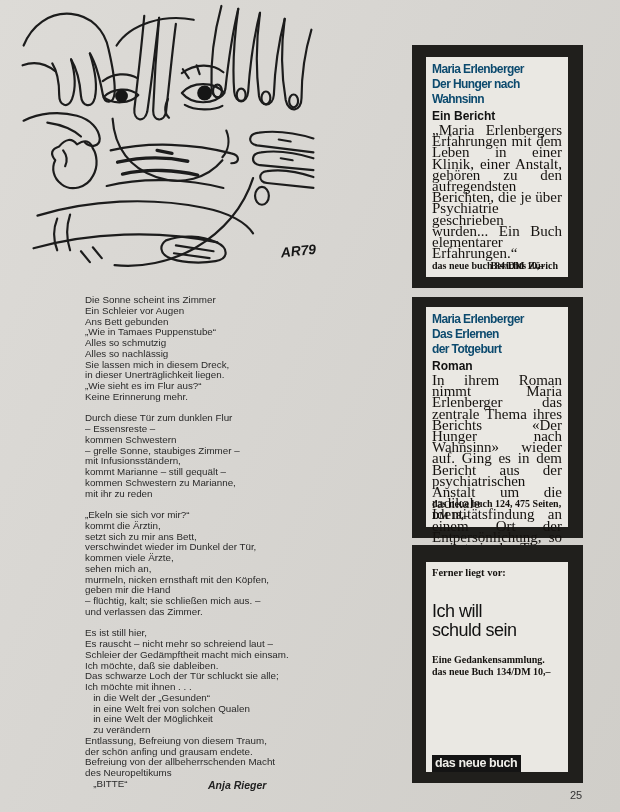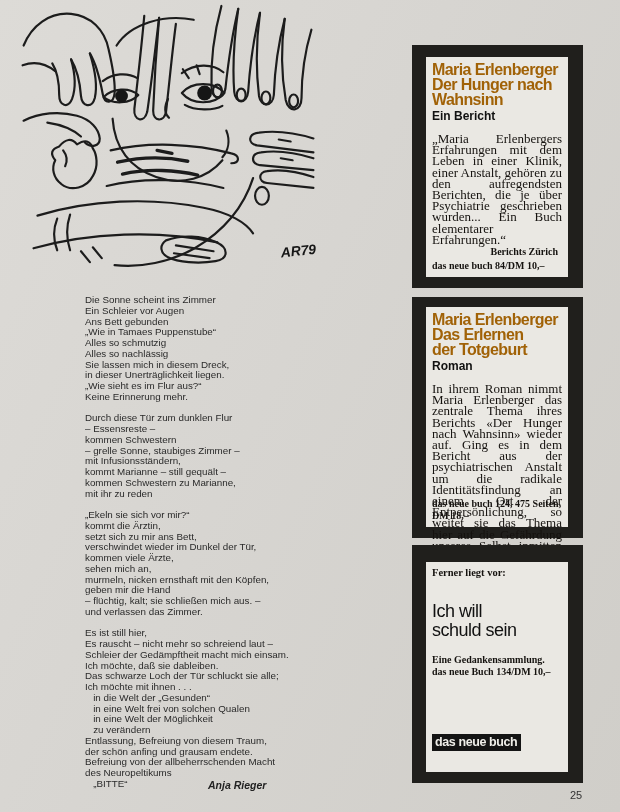--- a/index.html
+++ b/index.html
@@ -30,27 +30,27 @@
   
   .adbox{position:absolute;left:412px;width:171px;background:#201f1c;}
   .adbox-1{top:45px;height:243px;}
   .adbox-2{top:297px;height:241px;}
   .adbox-3{top:545px;height:238px;}
   .panel{position:absolute;background:#eae8e3;padding:5px 6px;box-sizing:border-box;}
   .panel-1{inset:12px 15px 11px 14px;}
   .panel-2{inset:10px 15px 11px 14px;}
   .panel-3{inset:17px 15px 11px 14px;}
   .ad-title{
-    font-size:16px;line-height:15px;font-weight:bold;
-    letter-spacing:-0.6px;color:#a16207;white-space:pre-line;
+    font-size:12px;line-height:15px;font-weight:bold;
+    letter-spacing:-0.6px;color:#0c4a6e;white-space:pre-line;
   }
   .ad-subtitle{font-size:12px;font-weight:bold;color:#111;margin-top:2px;}
   .ad-body{
-    font-family:"Liberation Serif",serif;font-size:13px;line-height:11.2px;
-    text-align:justify;margin-top:10px;color:#15120f;
+    font-family:"Liberation Serif",serif;font-size:15px;line-height:11.2px;
+    text-align:justify;margin-top:2px;color:#15120f;
   }
   .ad-attribution{
     font-family:"Liberation Serif",serif;font-size:10px;font-weight:bold;
     text-align:right;color:#15120f;margin-top:1px;padding-right:4px;
   }
   .ad-footer{
     position:absolute;left:6px;bottom:6px;right:6px;
     font-family:"Liberation Serif",serif;font-size:10px;font-weight:bold;
     color:#15120f;white-space:pre-line;line-height:11.5px;
   }
@@ -58,21 +58,21 @@
     font-family:"Liberation Serif",serif;font-size:10.5px;font-weight:bold;color:#15120f;
   }
   .ad-title-3{
     font-size:18px;line-height:19px;font-weight:normal;letter-spacing:-0.5px;
     color:#111;white-space:pre-line;margin-top:24px;
   }
   .ad-note{
     font-family:"Liberation Serif",serif;font-size:10px;line-height:11.5px;
     font-weight:bold;color:#15120f;white-space:pre-line;margin-top:14px;
   }
-  .logo-block{position:absolute;left:6px;right:4px;bottom:21px;}
+  .logo-block{position:absolute;left:6px;right:4px;bottom:0;}
   .logo-bar{
     display:inline-block;background:#141414;color:#efeee9;
     font-weight:bold;font-size:12.5px;letter-spacing:-0.4px;
     padding:1px 4px 2px 3px;position:relative;z-index:2;
   }
   .logo-word{
     font-weight:bold;font-size:31px;line-height:24px;letter-spacing:-1.8px;
     color:#131313;margin-top:-5px;position:relative;z-index:1;
   }
   .logo-editor{

